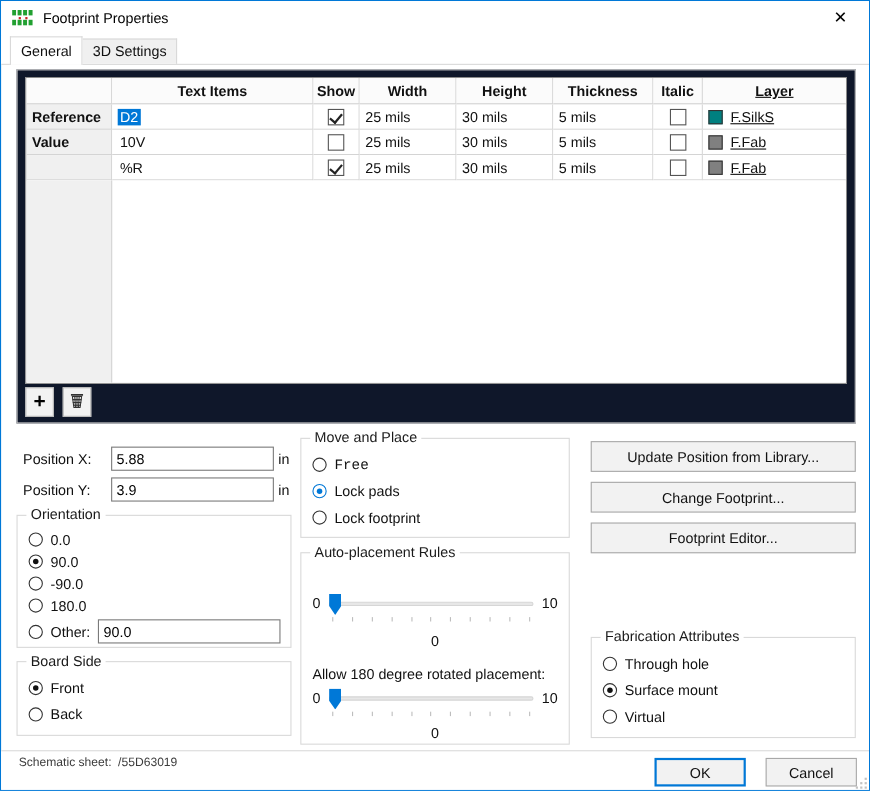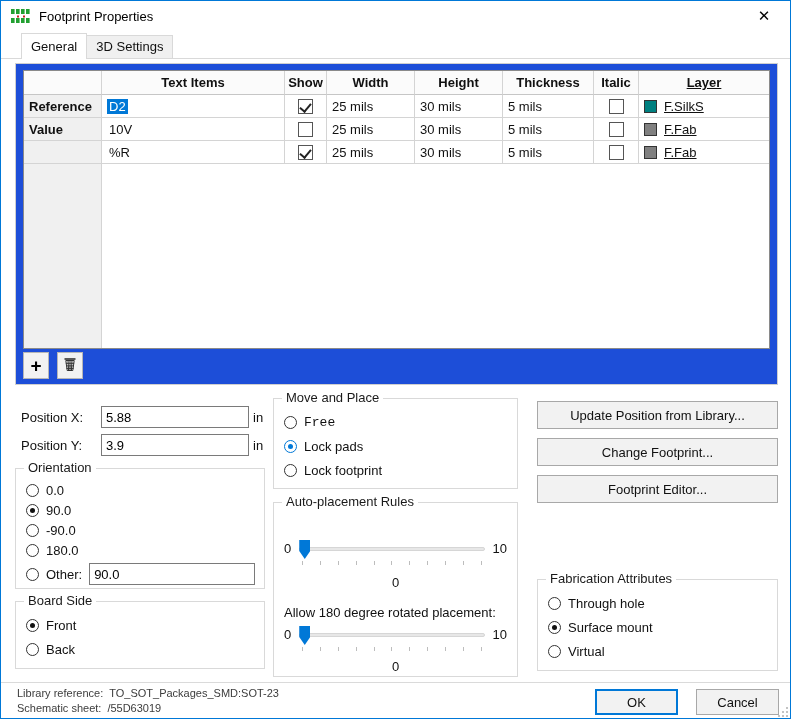--- a/index.html
+++ b/index.html
@@ -11,26 +11,26 @@
     border:1px solid #0078d7;
     position:relative;
     overflow:hidden;
   }
   
   .titlebar { position:absolute; left:0; top:0; width:100%; height:31px; background:#fff; display:flex; align-items:center; padding:0 10px; }
   .app-icon { width:20px; height:15px; margin-right:8px; display:inline-flex; }
   .title { font-size:13px; color:#000; }
   .close-btn { position:absolute; right:4px; top:0; width:44px; height:30px; display:flex; align-items:center; justify-content:center; font-size:15px; color:#000; cursor:pointer; }
   
-  .tabbar { position:absolute; left:0; top:31px; width:100%; height:27px; display:flex; align-items:flex-end; padding-left:20px; border-bottom:1px solid #d9d9d9; background:#fff; }
+  .tabbar { position:absolute; left:0; top:31px; width:100%; height:27px; display:flex; align-items:flex-end; padding-left:8px; border-bottom:1px solid #d9d9d9; background:#fff; }
   .tab { height:23px; line-height:22px; padding:0 9px; background:#f0f0f0; border:1px solid #d9d9d9; border-bottom:none; border-left:none; cursor:pointer; white-space:nowrap; }
   .tab:first-child { border-left:1px solid #d9d9d9; }
   .tab.active { background:#fff; height:26px; line-height:25px; margin-bottom:-1px; border-left:1px solid #d9d9d9; position:relative; z-index:2; }
   
-  .grid-panel { position:absolute; left:14px; top:62px; width:763px; height:322px; border:1px solid #cfcfcf; background:#1d4ed8;padding-left:18px; }
+  .grid-panel { position:absolute; left:14px; top:62px; width:763px; height:322px; border:1px solid #cfcfcf; background:#0f172a;padding-left:18px; }
   .grid { position:absolute; left:7px; top:6px; width:747px; height:279px; border:1px solid #8a8a8a; background:#fff; overflow:hidden; }
   .grow { display:grid; grid-template-columns:78px 183px 42px 88px 88px 91px 45px 1fr; }
   .gh { height:24px; }
   .gh .cell { background:#fbfbfb; border-right:1px solid #d4d4d4; border-bottom:1px solid #c6c6c6; font-weight:bold; display:flex; align-items:center; justify-content:center; }
   .gr { height:23px; }
   .cell { display:flex; align-items:center; border-right:1px solid #d4d4d4; border-bottom:1px solid #d4d4d4; padding:0 5px; background:#fff; overflow:hidden; white-space:nowrap; }
   .cell.rowhdr { background:#f0f0f0; font-weight:bold; }
   .cell.center { justify-content:center; }
   .cell:last-child { border-right:none;text-decoration:underline; }
   .sel-text { padding:0 2px; }
@@ -335,21 +335,20 @@
     <span>Surface mount</span>
   </div>
   <div class="radio-row" style="left:10px; top:64px;">
     <span class="radio"></span>
     <span>Virtual</span>
   </div>
 </div>
 
 <div class="footer">
   <div class="status">
-    <div class="row"><span>Library reference:</span><span class="val">TO_SOT_Packages_SMD:SOT-23</span></div>
     <div class="row"><span>Schematic sheet:</span><span class="val">/55D63019</span></div>
   </div>
   <div class="btn default" style="left:594px; top:6px; width:83px; height:26px;">OK</div>
   <div class="btn" style="left:695px; top:6px; width:83px; height:26px;">Cancel</div>
   <div class="resize-grip">
     <i style="right:0; bottom:0;"></i>
       <i style="right:4px; bottom:0;"></i>
       <i style="right:8px; bottom:0;"></i>
     <i style="right:0; bottom:4px;"></i>
       <i style="right:4px; bottom:4px;"></i>

